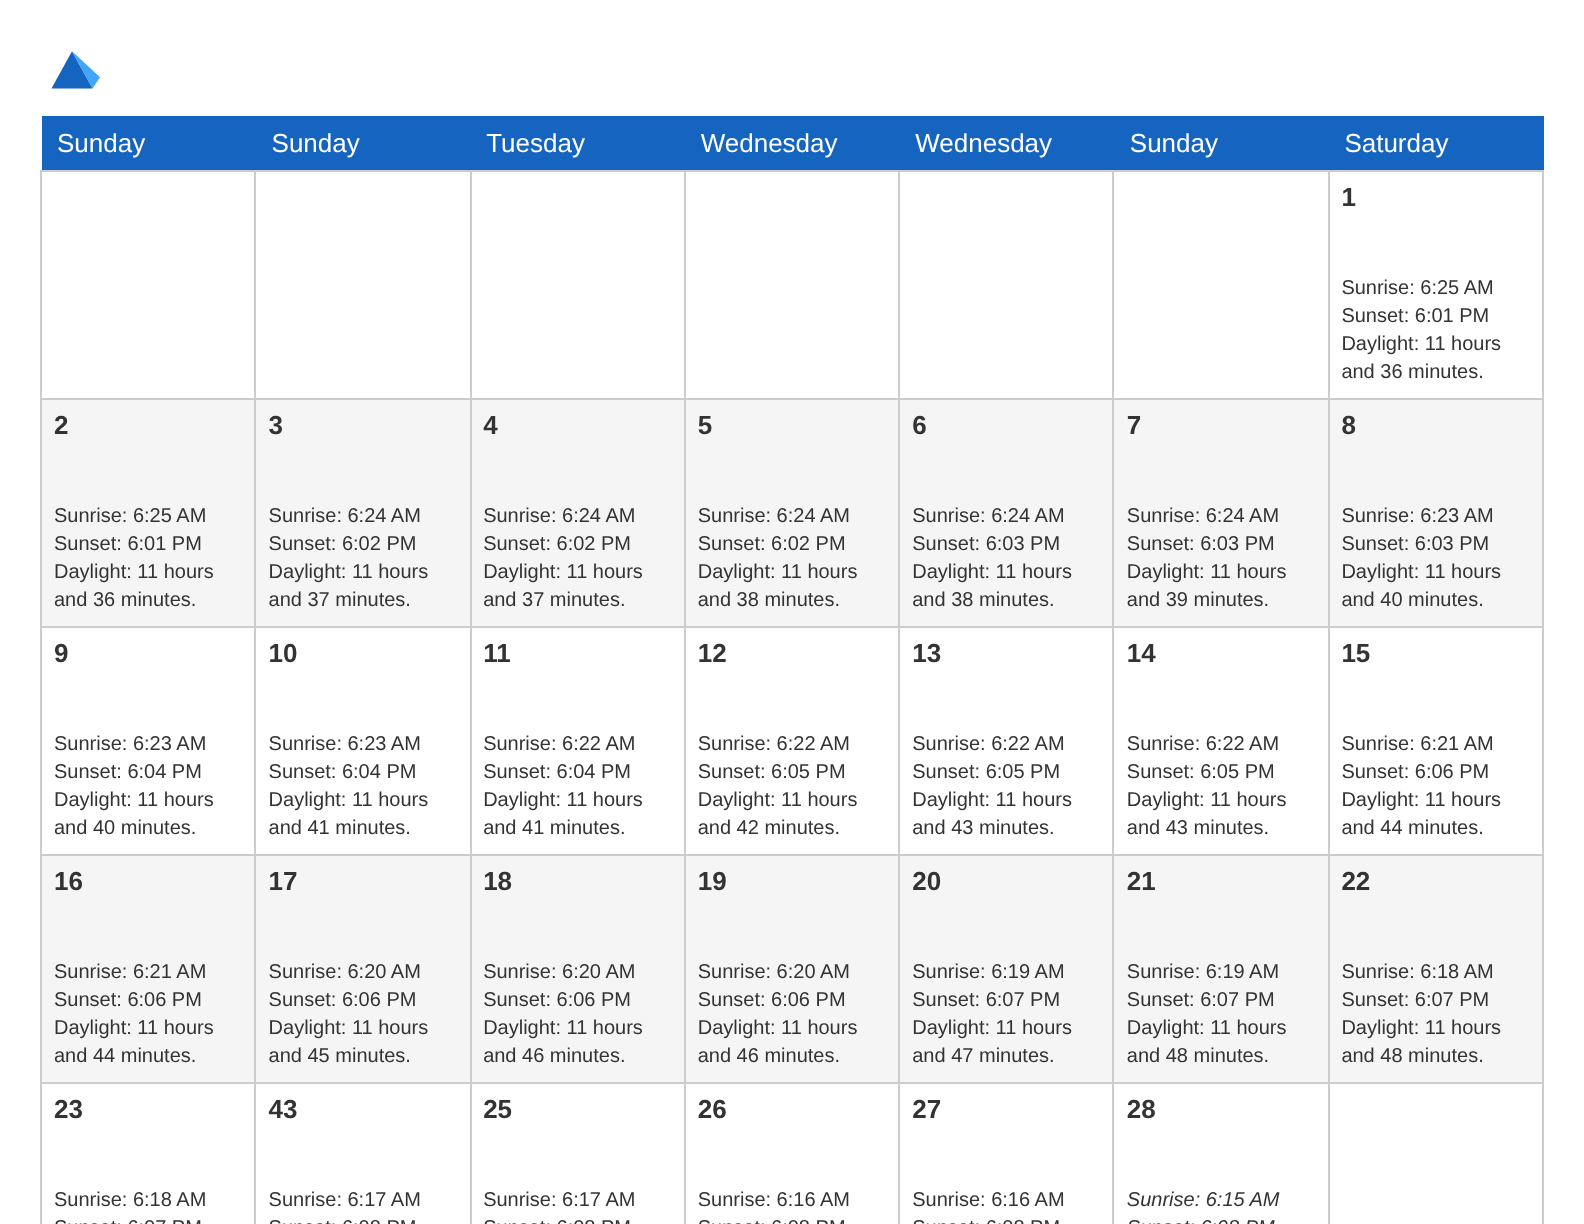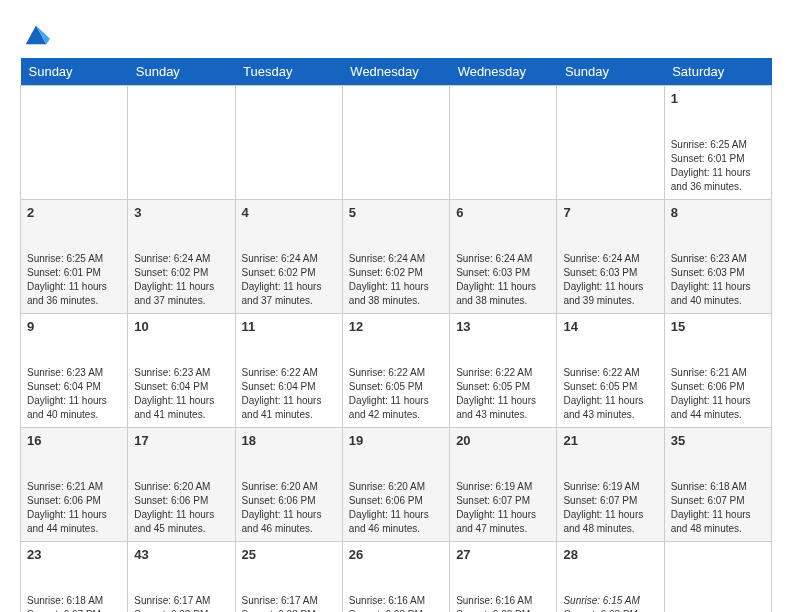--- a/index.html
+++ b/index.html
@@ -274,21 +274,21 @@
 and 47 minutes.</div>
         </td>
         <td>
           <span class="day-number">21</span>
           <div class="day-info" style="white-space: pre-line;">Sunrise: 6:19 AM
 Sunset: 6:07 PM
 Daylight: 11 hours
 and 48 minutes.</div>
         </td>
         <td>
-          <span class="day-number">35</span>
+          <span class="day-number">22</span>
           <div class="day-info" style="white-space: pre-line;">Sunrise: 6:18 AM
 Sunset: 6:07 PM
 Daylight: 11 hours
 and 48 minutes.</div>
         </td>
       </tr>
       <tr>
         <td>
           <span class="day-number">23</span>
           <div class="day-info" style="white-space: pre-line;">Sunrise: 6:18 AM

